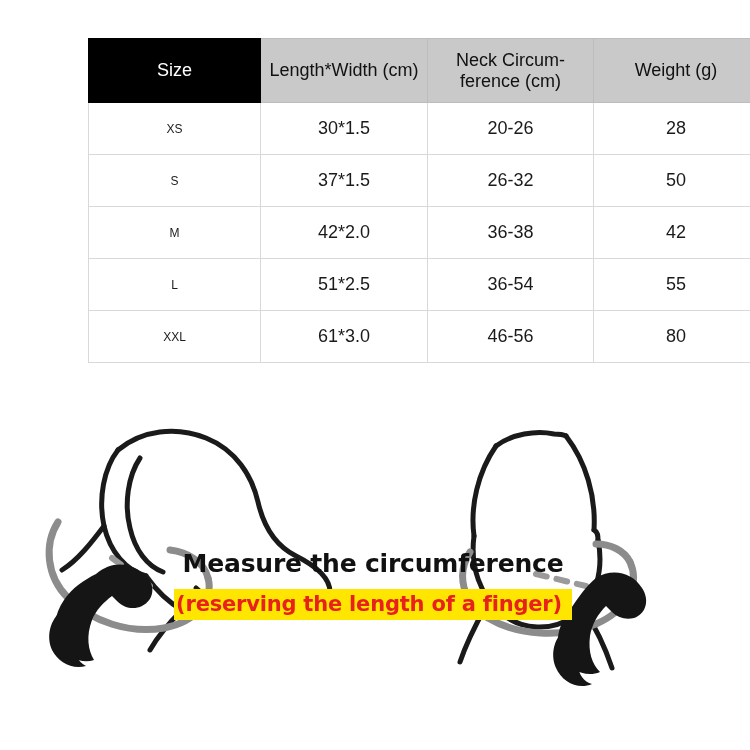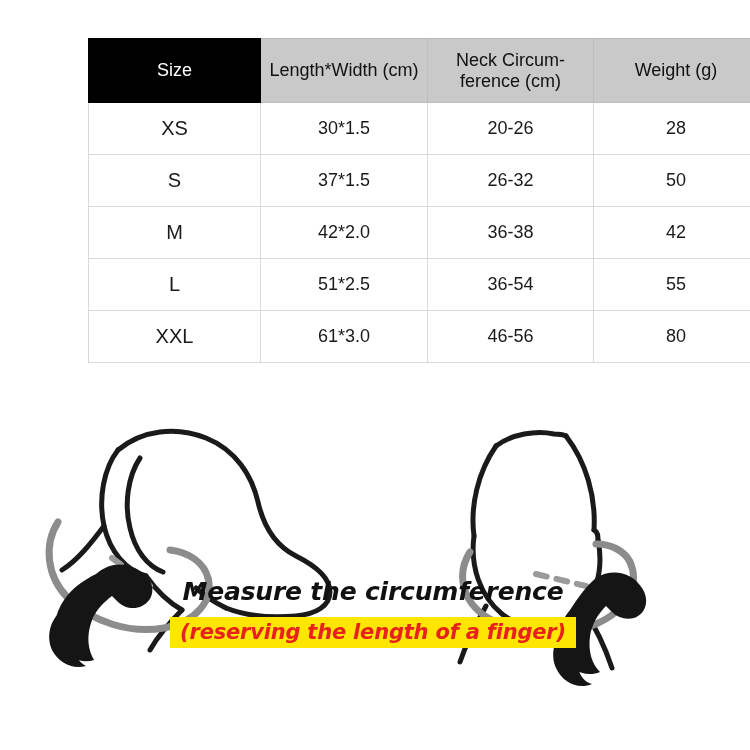--- a/index.html
+++ b/index.html
@@ -54,58 +54,57 @@
   }
   table.size-table thead th.hdr-grey {
     background: #c9c9c9;
     color: #111111;
     border-color: #bdbdbd;
   }
   table.size-table tbody td {
     height: 49px;
     background: #ffffff;
   }
-  table.size-table tbody td.col-size { font-size: 20px; }
+  table.size-table tbody td.col-size { font-size: 12px; }
 
   
   .illus {
     position: absolute;
     left: 0;
     top: 410px;
     width: 750px;
     height: 340px;
   }
   .illus svg { display: block; }
 
   .caption-block {
     position: absolute;
     left: 0;
-    top: 578px;
+    top: 550px;
     width: 746px;
     text-align: center;
     z-index: 5;
-    font-style: italic;
   }
   .caption-line {
     font-family: "DejaVu Sans", sans-serif;
     font-weight: bold;
     font-size: 25px;
     color: #111111;
     line-height: 1.15;
     letter-spacing: -0.2px;
   }
   .caption-highlight {
     display: inline-block;
     margin-top: 10px;
     background: #ffe600;
     color: #e8211c;
     font-family: "DejaVu Sans", sans-serif;
     font-weight: bold;
     font-size: 21px;
-    padding: 3px 10px 4px 10px;
+    padding: 3px 10px 4px 2px;
     letter-spacing: -0.2px;
     text-align: center;
   }
 </style>
 </head>
 <body>
 
 <div class="table-wrap">
   <table class="size-table">
     <colgroup>

